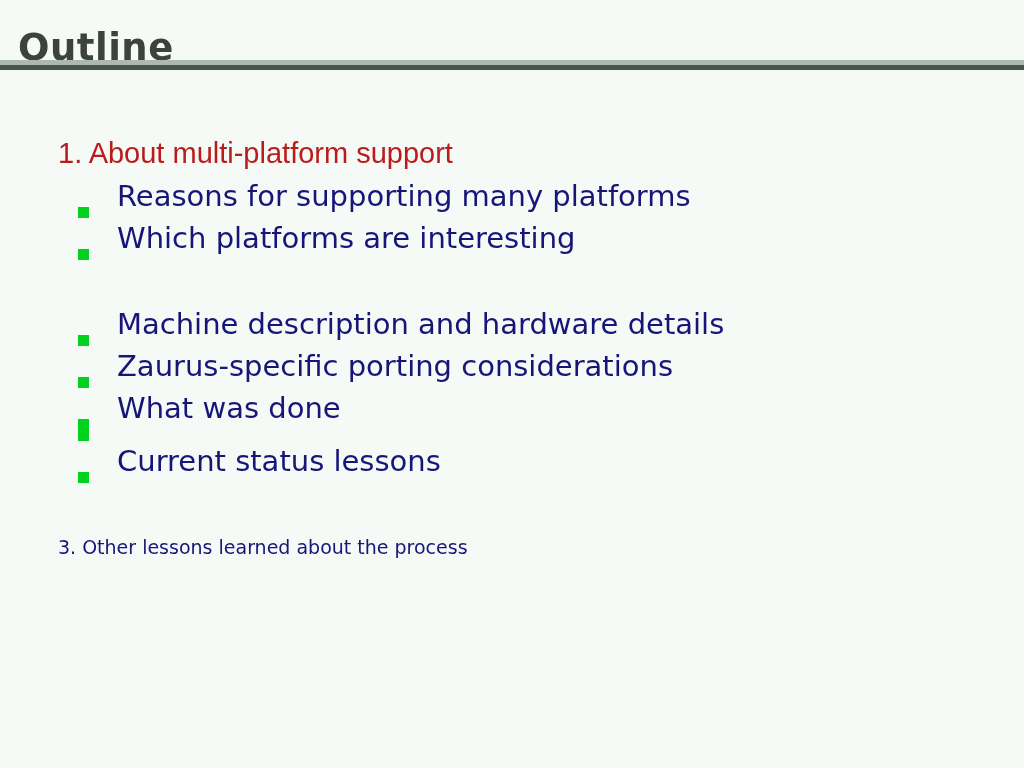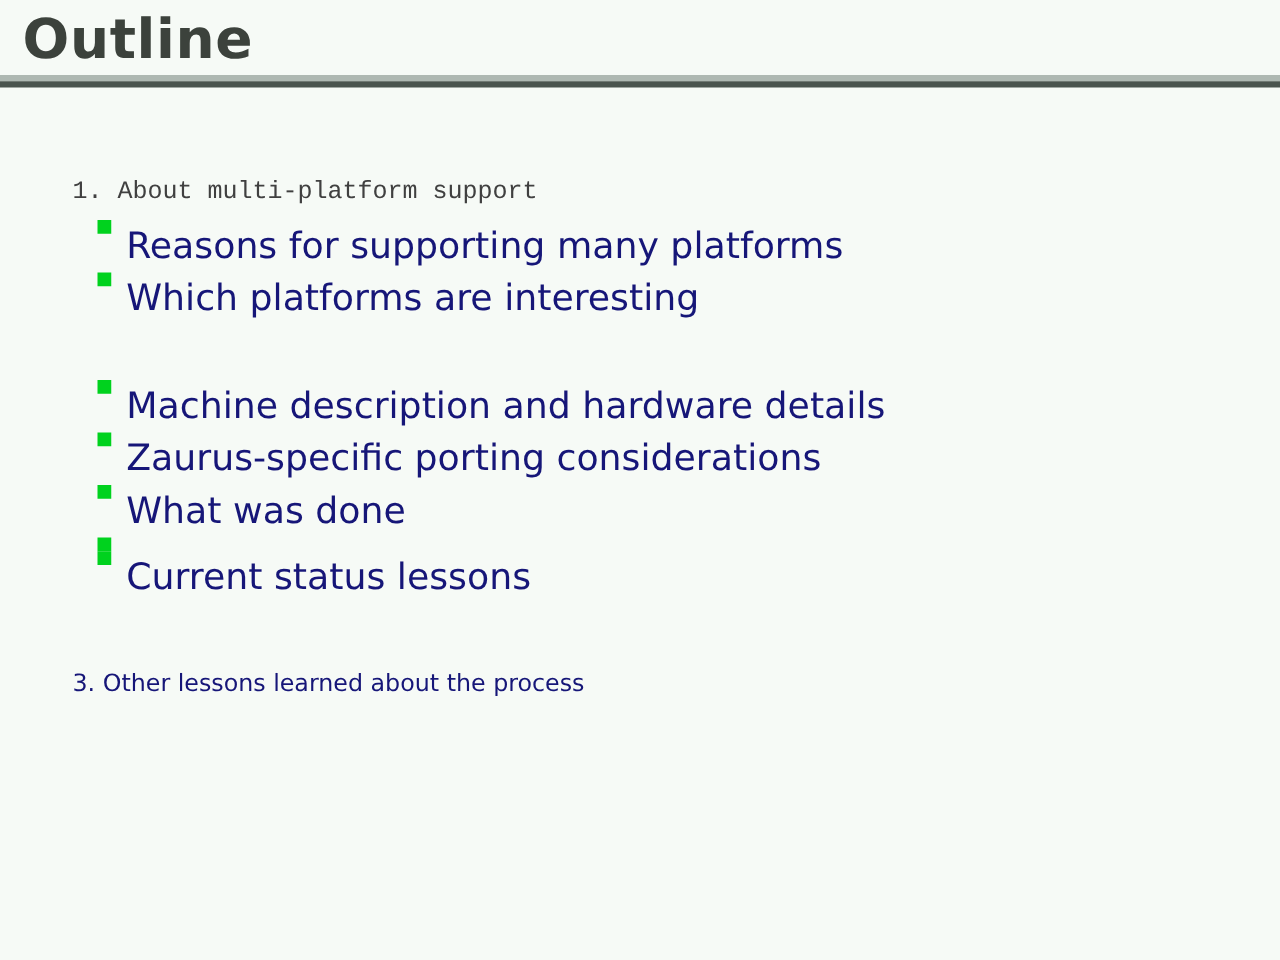--- a/index.html
+++ b/index.html
@@ -27,23 +27,23 @@
     position: absolute;
     left: 0;
     top: 0;
     width: 1024px;
     height: 72px;
   }
 
   .slide-title {
     position: absolute;
     left: 18px;
-    top: 8px;
-    font-family: "DejaVu Sans", sans-serif;
-    font-size: 44px;
+    top: 24px;
+    font-family: "DejaVu Sans", sans-serif;
+    font-size: 37px;
     font-weight: bold;
     letter-spacing: 0.5px;
     color: #3c423c;
     line-height: 48px;
     white-space: nowrap;
   }
 
   .rule-light {
     position: absolute;
     left: 0;
@@ -79,34 +79,35 @@
 
   .grp {
     margin: 0;
     padding: 0;
   }
 
   .gap-1 { height: 44px; }
   .gap-2 { height: 44px; }
 
   .num-item {
-    font-family: Liberation Mono, monospace;
-    font-size: 20px;
-    color: #404040;
+    font-family: Liberation Sans, sans-serif;
+    font-size: 29px;
+    color: #b91c1c;
     line-height: 43px;
     white-space: nowrap;
     padding-left: 2px;
   }
 
   .bullet-row {
     display: flex;
-    align-items: flex-start;
+    align-items: flex-end;
     line-height: 42px;
     padding-left: 22px;
     white-space: nowrap;
+    gap: 16px;
   }
 
   .bullet-mark {
     width: 11px;
     height: 11px;
     background: #00d21e;
     flex: 0 0 auto;
     margin-right: 12px;
     position: relative;
     top: 1px;

